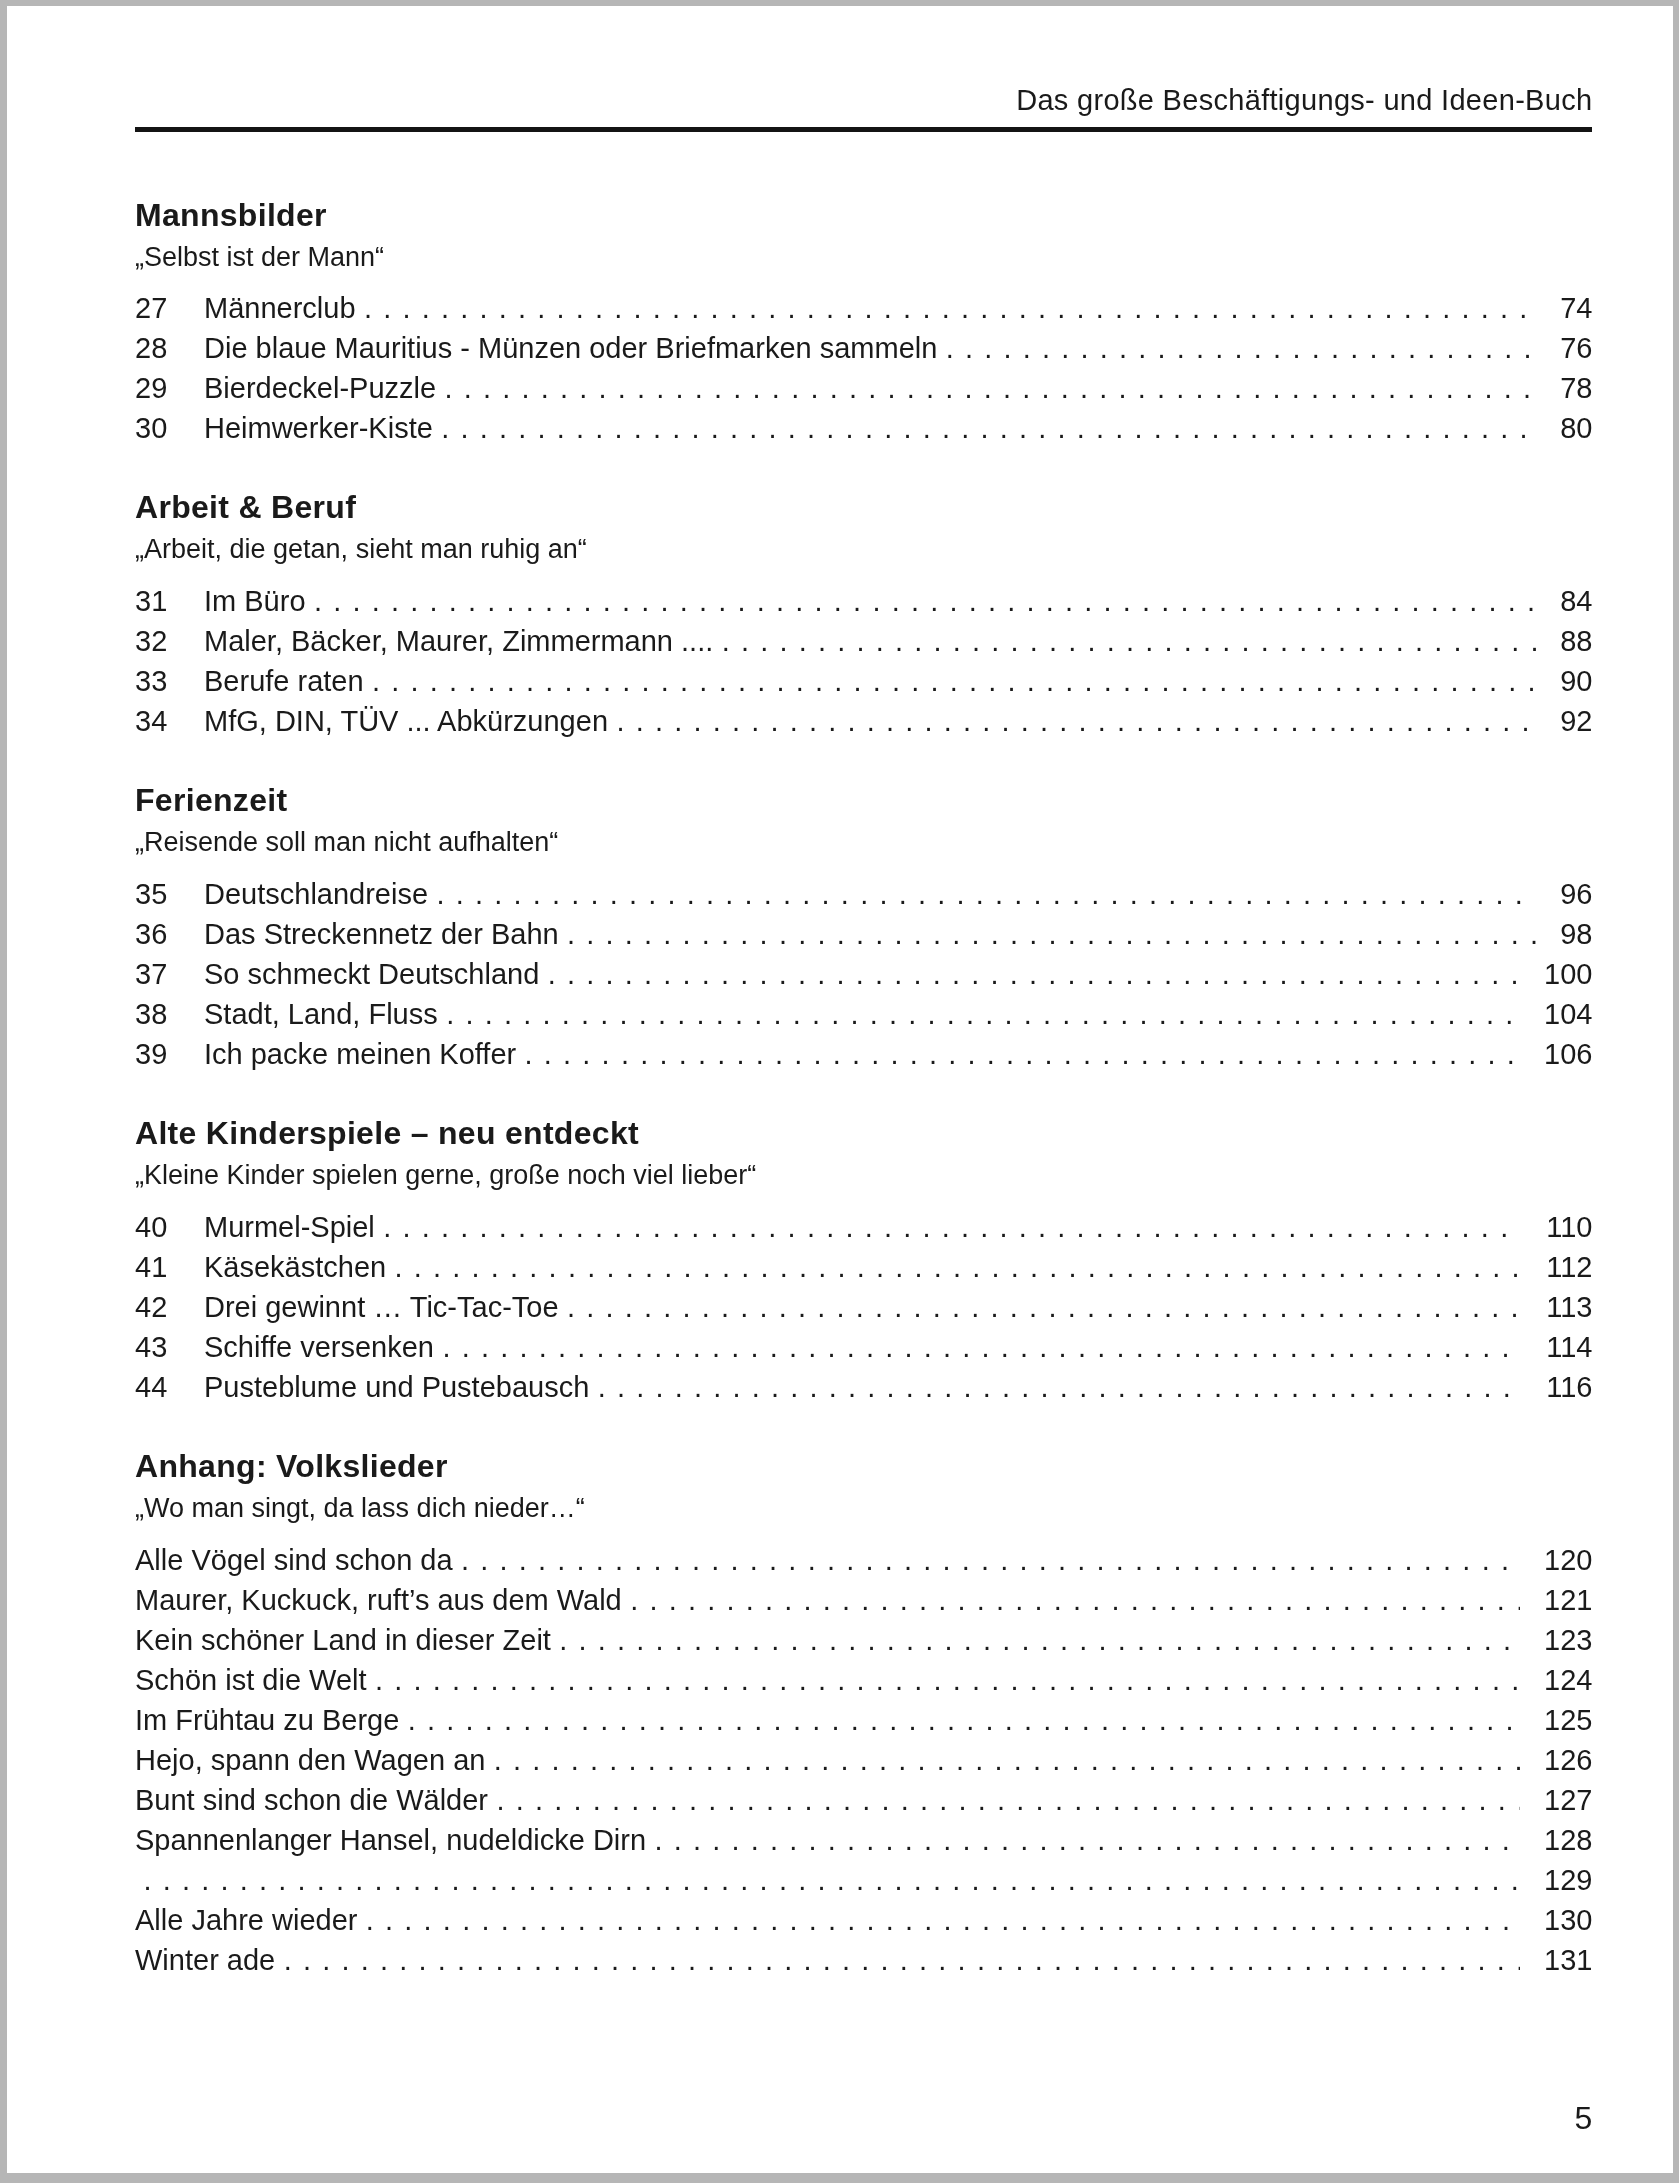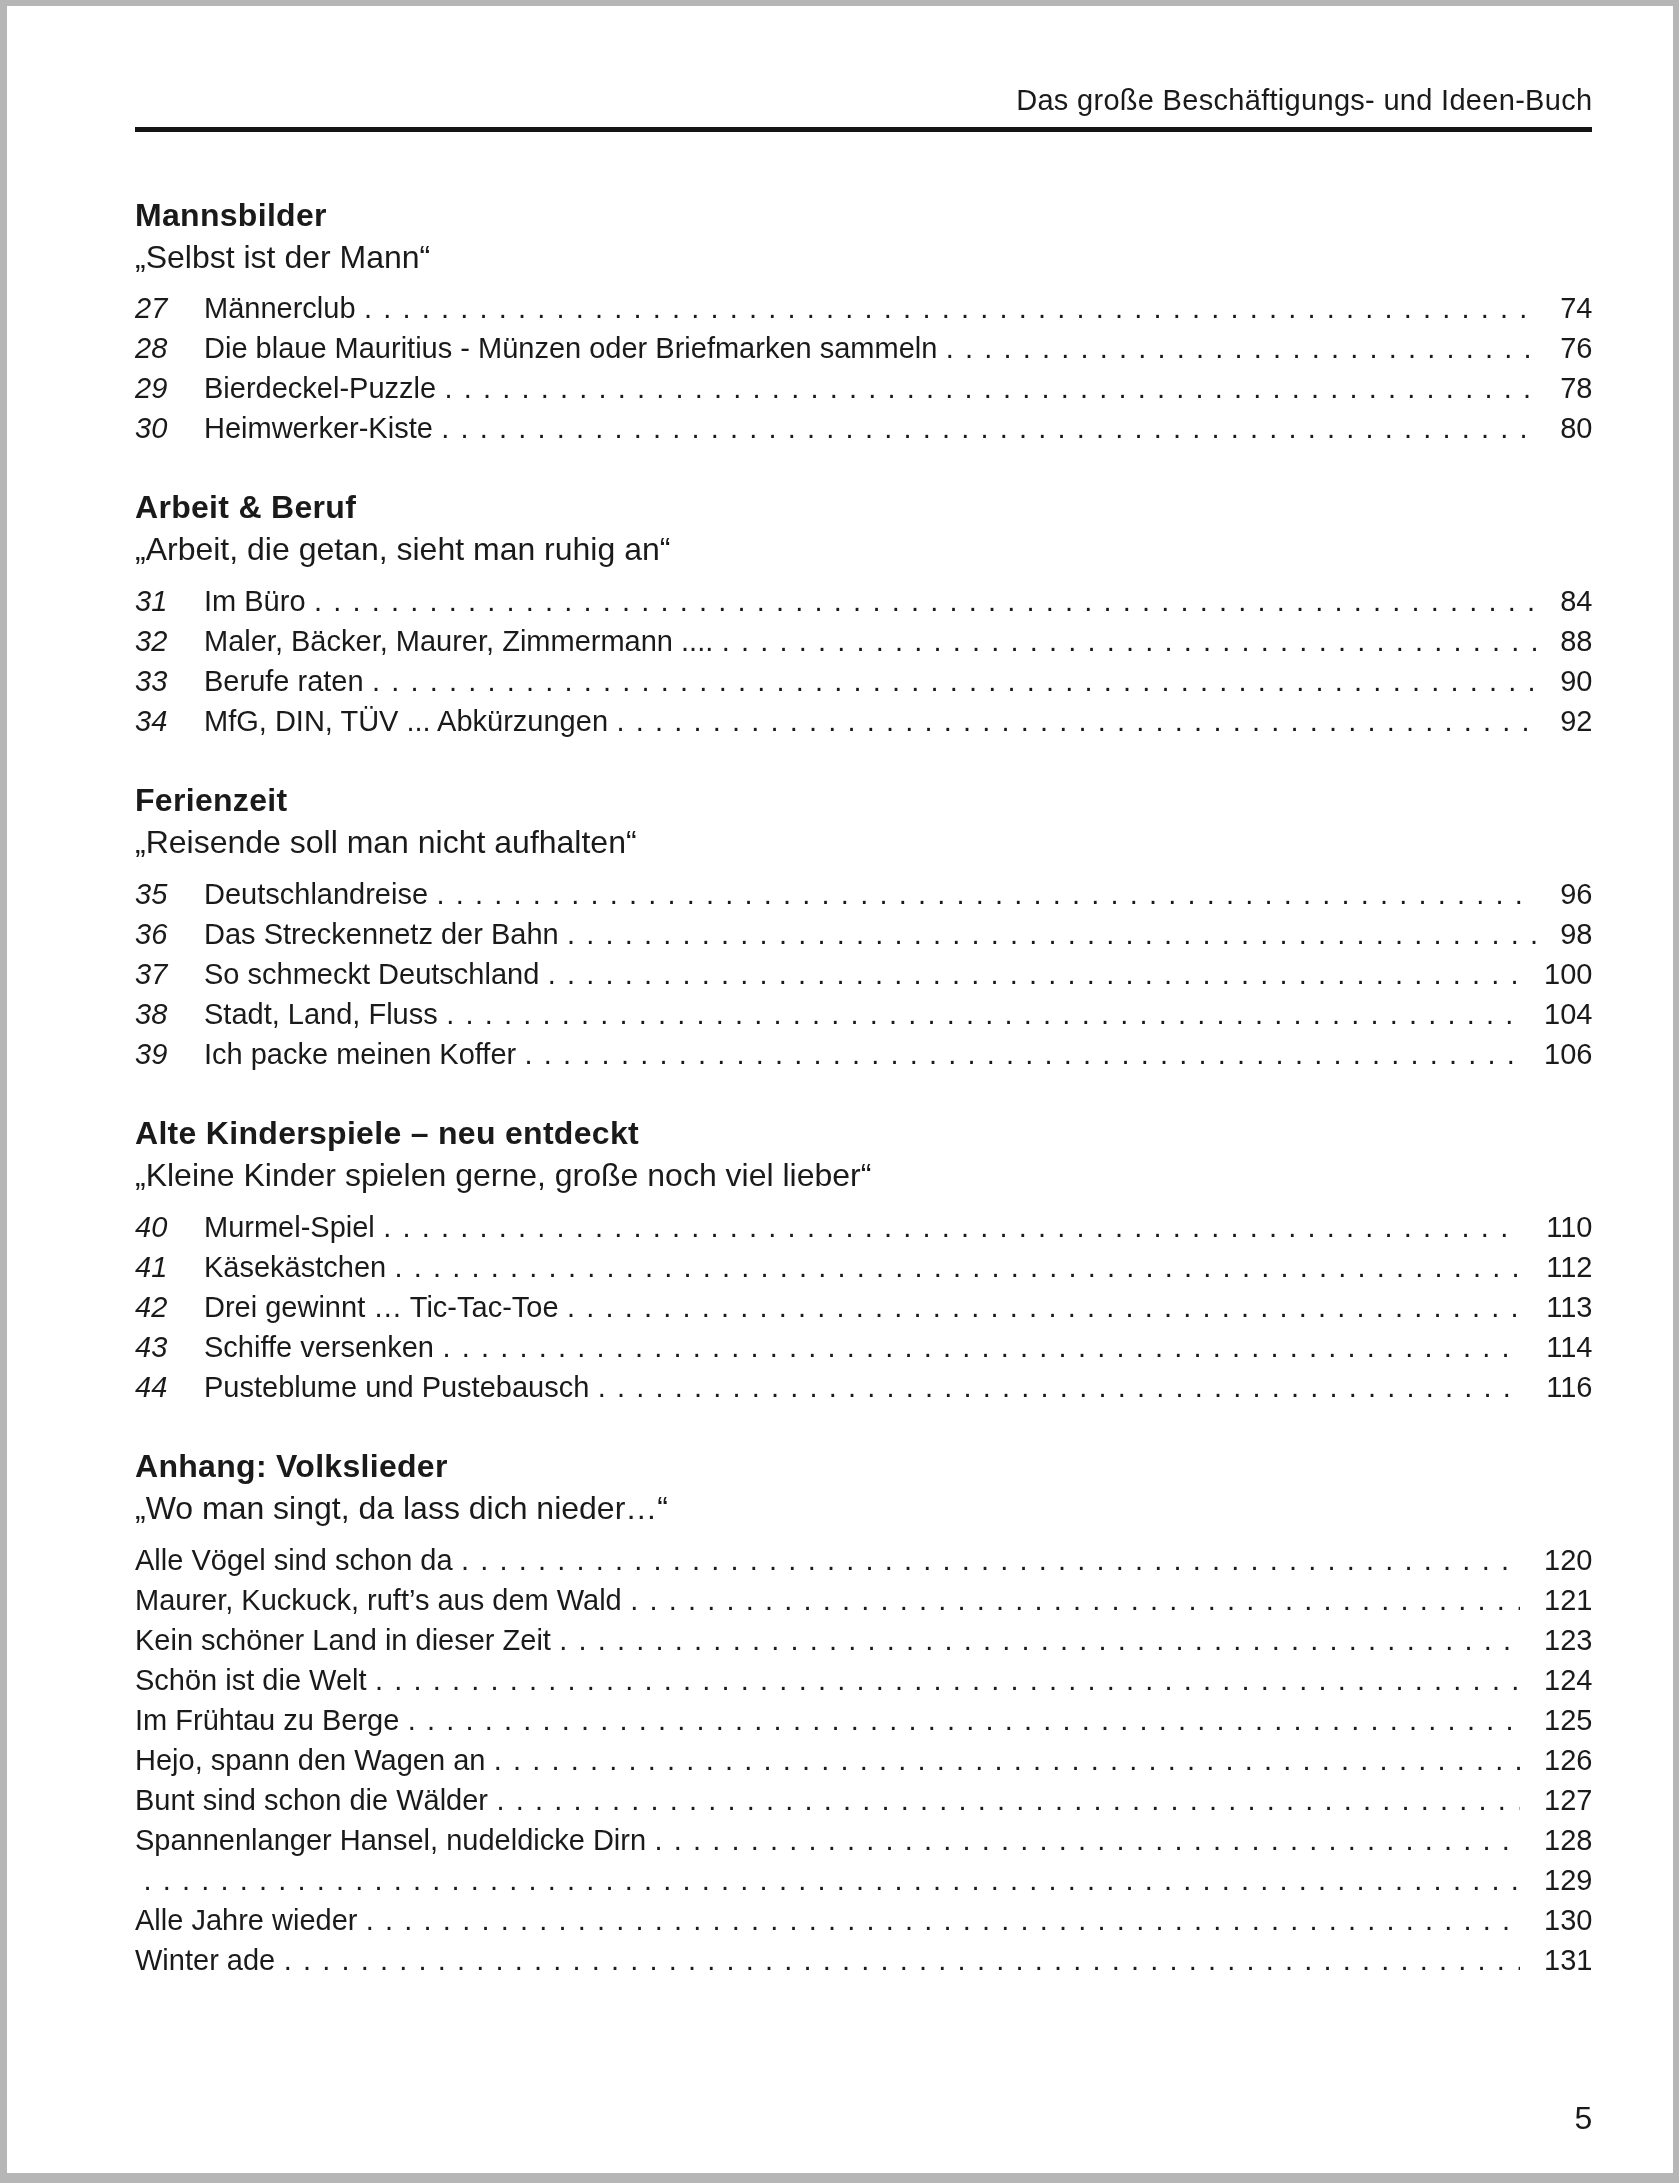--- a/index.html
+++ b/index.html
@@ -48,36 +48,35 @@
     margin-top: 63px;
   }
   .section-heading {
     font-size: 32px;
     font-weight: 700;
     line-height: 41px;
     letter-spacing: 0.3px;
     margin-top: 36px;
   }
   .section-subtitle {
-    font-size: 32px;
+    font-size: 27px;
     line-height: 43px;
   }
   .entries {
     margin-top: 9.8px;
   }
   .entry {
     display: flex;
     align-items: baseline;
     font-size: 29px;
     line-height: 40px;
     white-space: nowrap;
   }
   .entry-num {
     flex: 0 0 69px;
-    font-style: italic;
   }
   .entry-title {
     flex: 0 0 auto;
   }
   .leader {
     flex: 1 1 auto;
     overflow: hidden;
     margin-left: 8.4px;
     margin-right: 24px;
     height: 40px;

